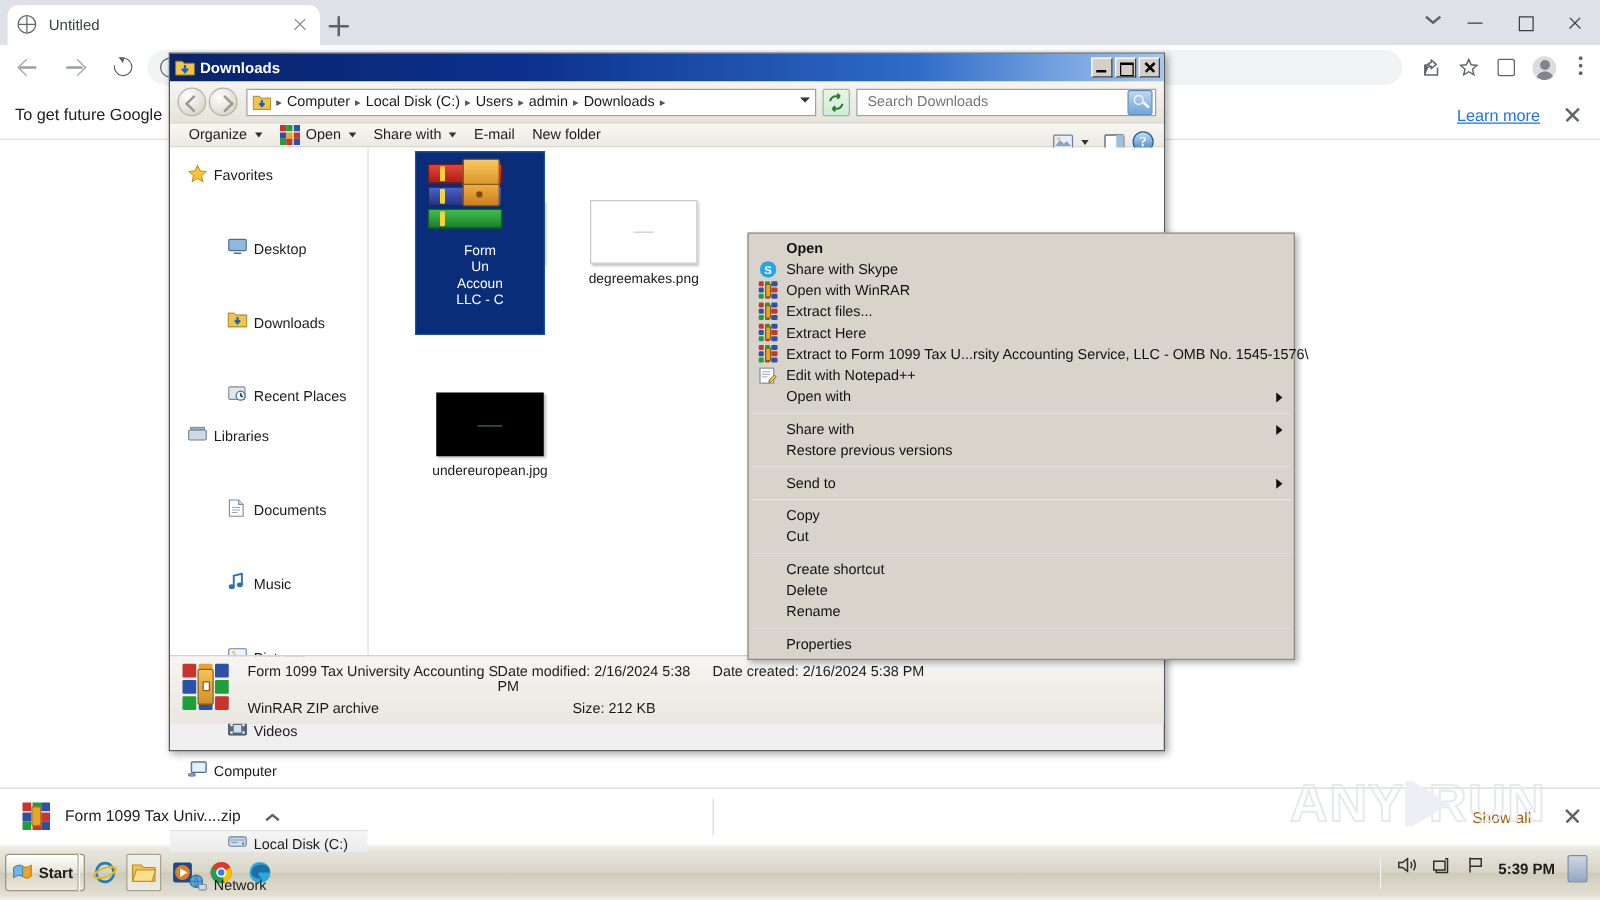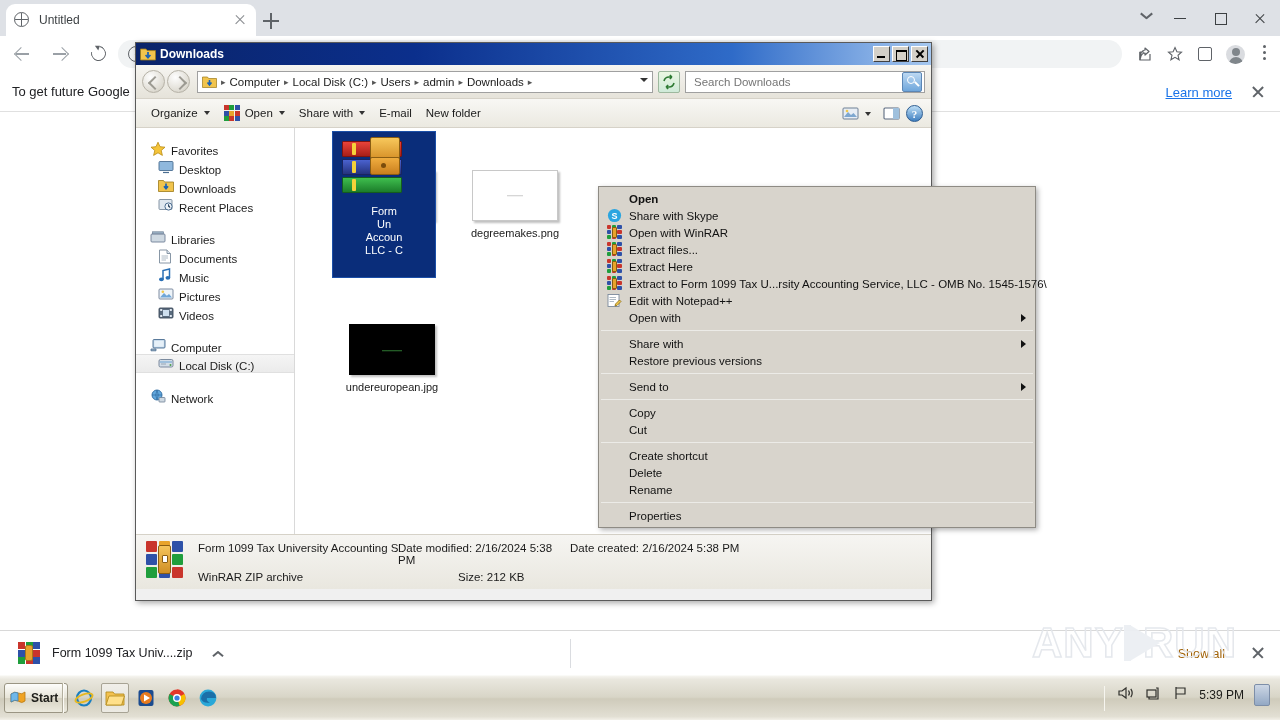--- a/index.html
+++ b/index.html
@@ -142,21 +142,21 @@
     display:flex;align-items:center;
     background:linear-gradient(to bottom,#fdfdfb,#e6e3d6 50%,#d6d2c2 51%,#eceade);
     border:1px solid #9a9583;border-radius:3px;
   }
   .start-flag{width:16px;height:16px;position:relative;margin-right:5px;}
   .start-label{font-size:12px;font-weight:bold;color:#20201c;font-family:"Liberation Sans",sans-serif;}
   .tb-div{position:absolute;left:62px;top:7px;width:2px;height:30px;background:#b3af9e;border-right:1px solid #fbfaf5;}
   .qlaunch{position:absolute;left:70px;top:7px;display:flex;align-items:center;gap:3px;}
   .qbtn{width:28px;height:30px;position:relative;display:flex;align-items:center;justify-content:center;}
   .qbtn.active{border:1px solid #a7a394;background:rgba(255,255,255,.45);border-radius:2px;}
-  .tray{position:absolute;right:4px;top:0;height:37px;display:flex;align-items:center;gap:10px;padding:0 6px;}
+  .tray{position:absolute;right:4px;top:0;height:37px;display:flex;align-items:center;gap:10px;padding:0 6px;font-weight:bold;}
   .tray-div{position:absolute;right:175px;top:10px;width:1px;height:25px;background:#b6b2a2;border-right:1px solid #f6f5ef;}
   .tray-time{font-size:12px;color:#1b1b18;}
   .showdesk{width:16px;height:22px;background:linear-gradient(to bottom,#cdd7e5,#93a8c4);border:1px solid #7d8ea8;border-radius:2px;}
 
   
   .explorer{
     position:absolute;left:135px;top:42px;width:797px;height:559px;
     background:#f0f0f0;border:1px solid #5a5a5a;
     box-shadow:2px 2px 6px rgba(0,0,0,.35);
   }
@@ -209,41 +209,41 @@
   }
   .searchbox input{border:0;outline:0;flex:1;font-size:11.5px;color:#777;font-family:"Liberation Sans",sans-serif;background:transparent;}
   .search-ico{
     width:20px;height:20px;background:linear-gradient(to bottom,#bcd8f2,#6fa6db);
     border:1px solid #5b86b5;border-radius:2px;position:relative;flex:0 0 auto;
   }
   .magn{position:absolute;left:4px;top:3px;width:8px;height:8px;border:1.8px solid #fff;border-radius:50%;}
   .magn:after{content:"";position:absolute;left:6px;top:6px;width:6px;height:1.8px;background:#fff;transform:rotate(45deg);}
 
   .ex-toolbar{
-    height:29px;background:linear-gradient(to bottom,#f8f7f4,#ebe9e1);
+    height:19px;background:linear-gradient(to bottom,#f8f7f4,#ebe9e1);
     border-bottom:1px solid #d6d2c8;display:flex;align-items:center;padding:0 8px;position:relative;
   }
   .tb-item{display:flex;align-items:center;height:23px;padding:0 7px;font-size:11.5px;color:#1b1b1b;white-space:nowrap;}
   .tb-arrow{width:0;height:0;border-left:3.5px solid transparent;border-right:3.5px solid transparent;border-top:4px solid #333;margin-left:6px;}
   .ex-toolbar-right{position:absolute;right:8px;top:0;height:29px;display:flex;align-items:center;gap:4px;}
   .vbtn{width:22px;height:21px;position:relative;display:flex;align-items:center;justify-content:center;}
   .help-ico{
     width:17px;height:17px;border-radius:50%;
     background:linear-gradient(to bottom,#bfe0f7,#3f7fc0);border:1px solid #2d5c90;
     color:#fff;font-size:11px;font-weight:bold;display:flex;align-items:center;justify-content:center;
     font-family:"Liberation Serif",serif;
   }
 
   .ex-body{display:flex;height:406px;background:#fff;}
   .ex-nav{
     width:159px;background:#fff;border-right:1px solid #d9d9d9;padding-top:10px;font-size:11.5px;
     position:relative;
   }
   .navrow{display:flex;align-items:flex-end;height:19px;padding-left:14px;color:#1b1b1b;white-space:nowrap;}
-  .navrow.child{padding-left:22px;}
+  .navrow.child{padding-left:46px;margin-top:40px;}
   .navrow.sel{background:linear-gradient(to bottom,#f5f5f5,#ebebeb);border-top:1px solid #e0e0e0;border-bottom:1px solid #e0e0e0;}
   .navico{width:16px;height:16px;margin-right:5px;position:relative;flex:0 0 auto;}
   .navgap{height:13px;}
 
   .ex-content{flex:1;background:#fff;position:relative;}
   .tile{position:absolute;width:130px;}
   .thumb-wrap{display:flex;justify-content:center;}
   .thumb{
     width:86px;height:51px;background:#000;position:relative;
     box-shadow:1.5px 1.5px 2px rgba(0,0,0,.25);

